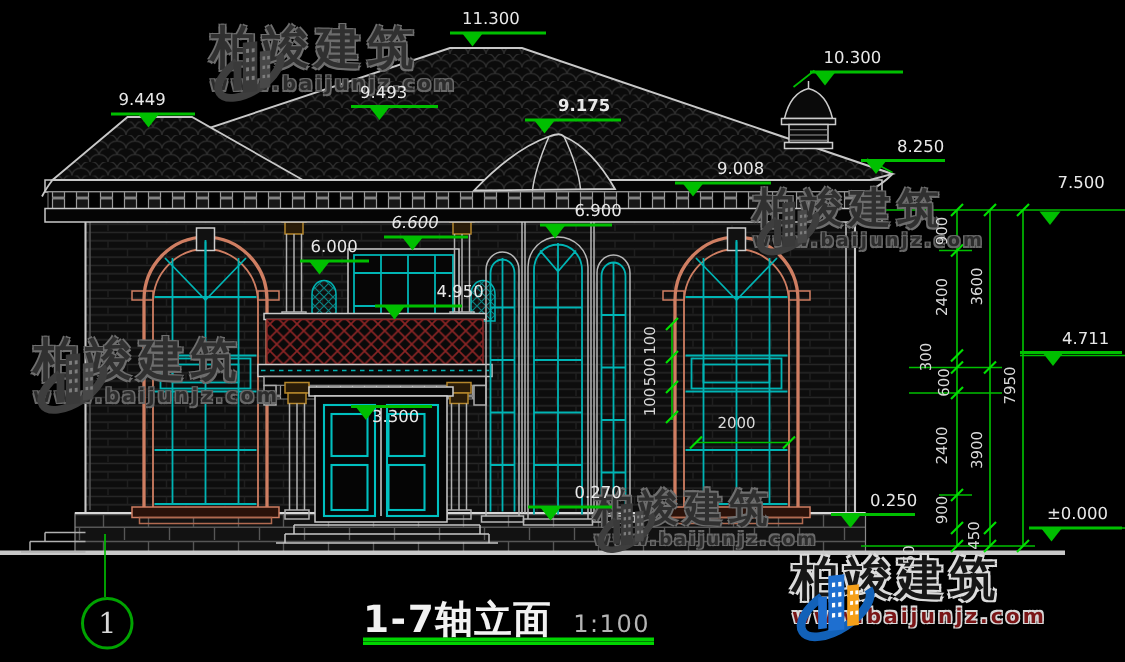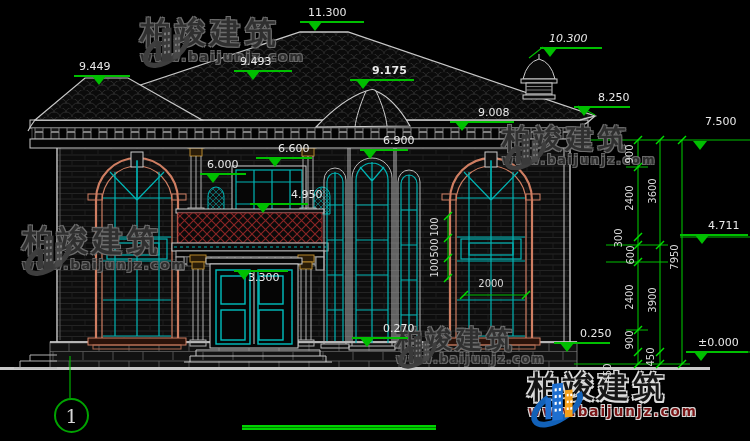--- a/index.html
+++ b/index.html
@@ -263,35 +263,35 @@
       <div class="lvl-tri" style="left: 308px; top: 22px;"></div>
       <div class="lvl-text" style="left: 79px; top: 61px;">9.449</div>
       <div class="lvl-line" style="left: 74px; top: 75px; width: 56px;"></div>
       <div class="lvl-tri" style="left: 92px; top: 76px;"></div>
       <div class="lvl-text" style="left: 240px; top: 56px;">9.493</div>
       <div class="lvl-line" style="left: 234px; top: 70px; width: 58px;"></div>
       <div class="lvl-tri" style="left: 246px; top: 71px;"></div>
       <div class="lvl-text" style="left: 372px; top: 65px; font-weight: bold;">9.175</div>
       <div class="lvl-line" style="left: 350px; top: 79px; width: 64px;"></div>
       <div class="lvl-tri" style="left: 356px; top: 80px;"></div>
-      <div class="lvl-text" style="left: 549px; top: 33px; font-style: italic;">10.300</div>
+      <div class="lvl-text" style="left: 549px; top: 33px;">10.300</div>
       <div class="lvl-line" style="left: 540px; top: 47px; width: 62px;"></div>
       <div class="lvl-tri" style="left: 543px; top: 48px;"></div>
       <div class="lvl-text" style="left: 478px; top: 107px;">9.008</div>
       <div class="lvl-line" style="left: 450px; top: 121px; width: 64px;"></div>
       <div class="lvl-tri" style="left: 455px; top: 122px;"></div>
       <div class="lvl-text" style="left: 598px; top: 92px;">8.250</div>
       <div class="lvl-line" style="left: 574px; top: 106px; width: 56px;"></div>
       <div class="lvl-tri" style="left: 577px; top: 107px;"></div>
       <div class="lvl-text" style="left: 705px; top: 116px;">7.500</div>
       <div class="lvl-tri" style="left: 693px; top: 141px;"></div>
       <div class="lvl-text" style="left: 383px; top: 135px;">6.900</div>
       <div class="lvl-line" style="left: 360px; top: 149px; width: 48px;"></div>
       <div class="lvl-tri" style="left: 363px; top: 150px;"></div>
-      <div class="lvl-text" style="left: 278px; top: 143px;">6.600</div>
+      <div class="lvl-text" style="left: 261px; top: 143px; font-style: italic;">6.600</div>
       <div class="lvl-line" style="left: 256px; top: 157px; width: 56px;"></div>
       <div class="lvl-tri" style="left: 268px; top: 158px;"></div>
       <div class="lvl-text" style="left: 207px; top: 159px;">6.000</div>
       <div class="lvl-line" style="left: 200px; top: 173px; width: 46px;"></div>
       <div class="lvl-tri" style="left: 206px; top: 174px;"></div>
       <div class="lvl-text" style="left: 271px; top: 189px; padding-left: 20px;">4.950</div>
       <div class="lvl-line" style="left: 250px; top: 203px; width: 58px;"></div>
       <div class="lvl-tri" style="left: 256px; top: 204px;"></div>
       <div class="lvl-text" style="left: 248px; top: 272px;">3.300</div>
       <div class="lvl-line" style="left: 234px; top: 270px; width: 54px;"></div>
@@ -460,19 +460,23 @@
     <rect x="43.6" y="38" width="2" height="2.6" fill="#ffffff"></rect>
     </g>
         </svg>
         <div class="wm-txt">
           <div class="wm-brand" style="font-size:31px">柏竣建筑</div>
      <div class="wm-url" style="font-size:13.5px">www.baijunjz.com</div>
         </div>
       </div>
     </div>
 
+<div id="titleblock">
+  <span id="drawing-title">1-7轴立面</span>
+  <span id="drawing-scale">1:100</span>
+</div>
 <div id="title-underline"></div>
 
 <div id="axis-circle">
   <span>1</span>
 </div>
 
 </div>
 
 </body></html>

